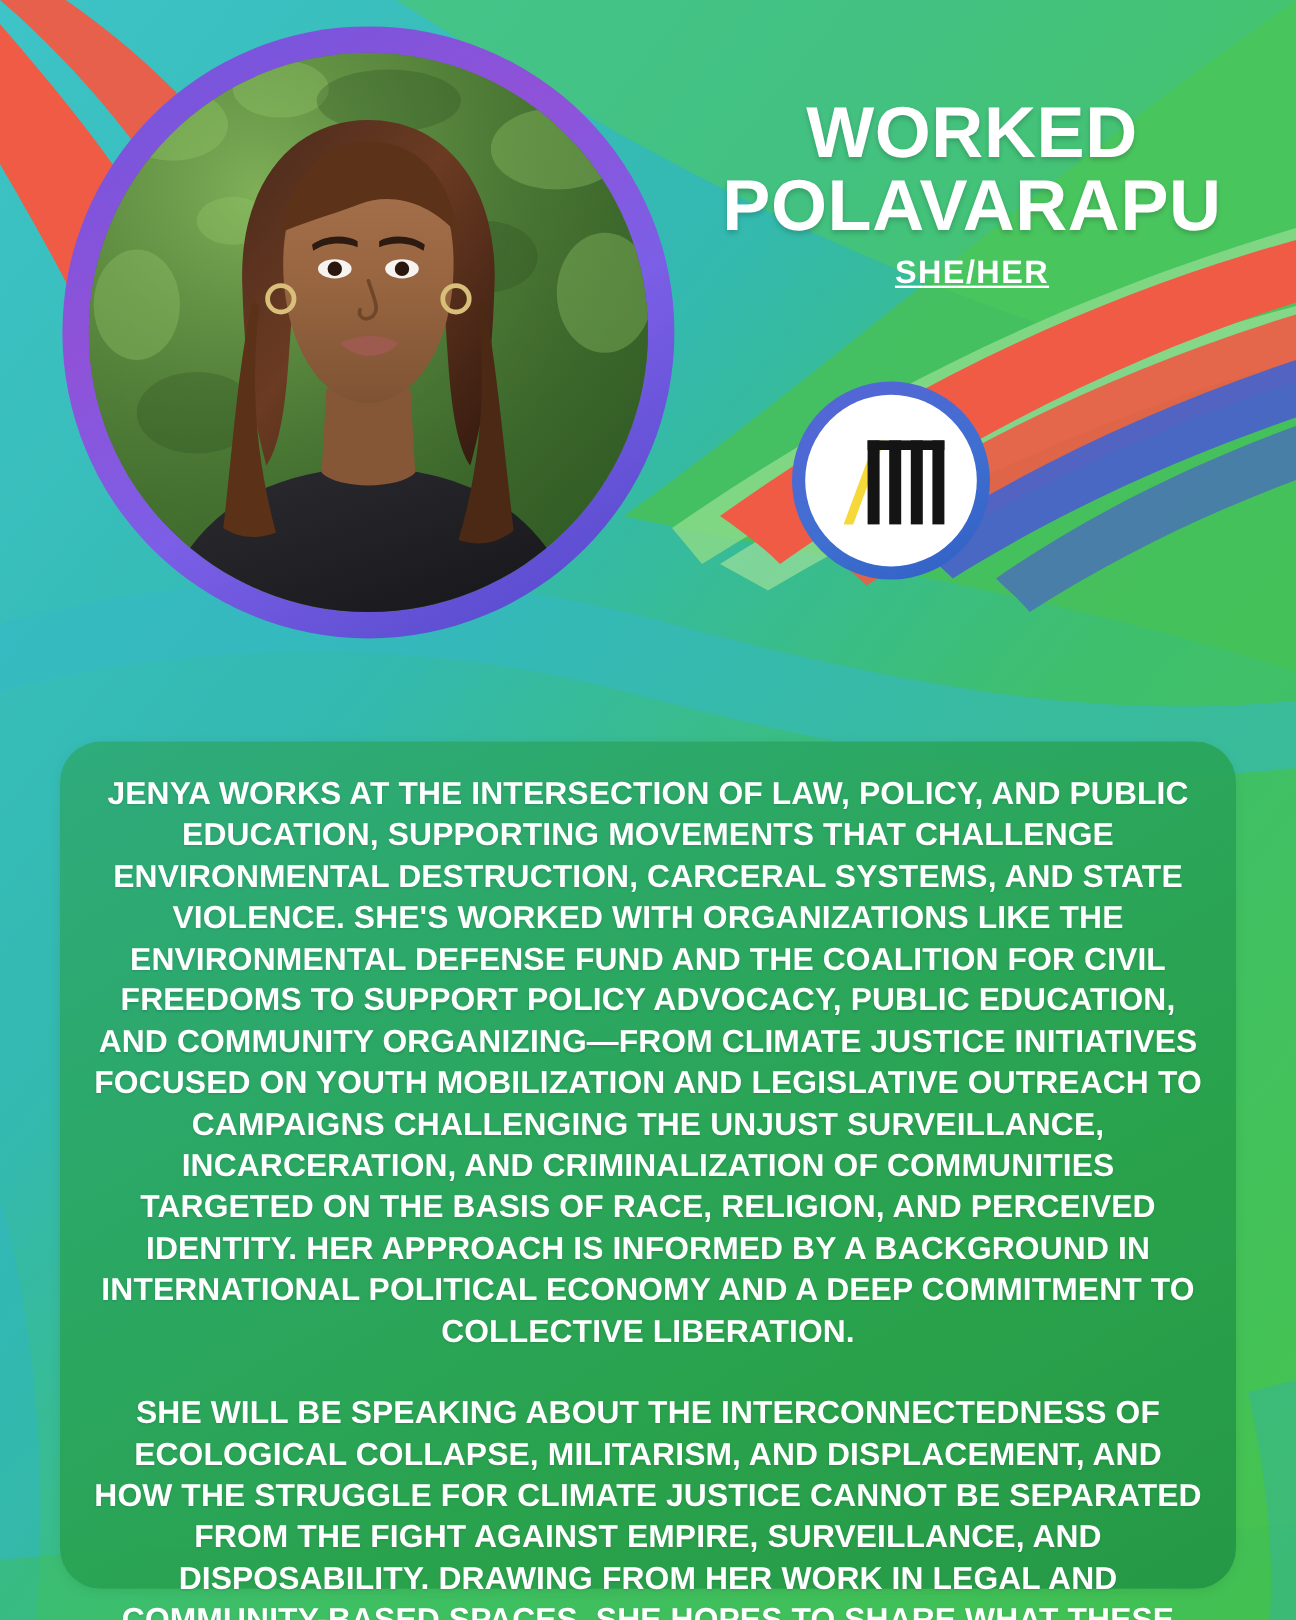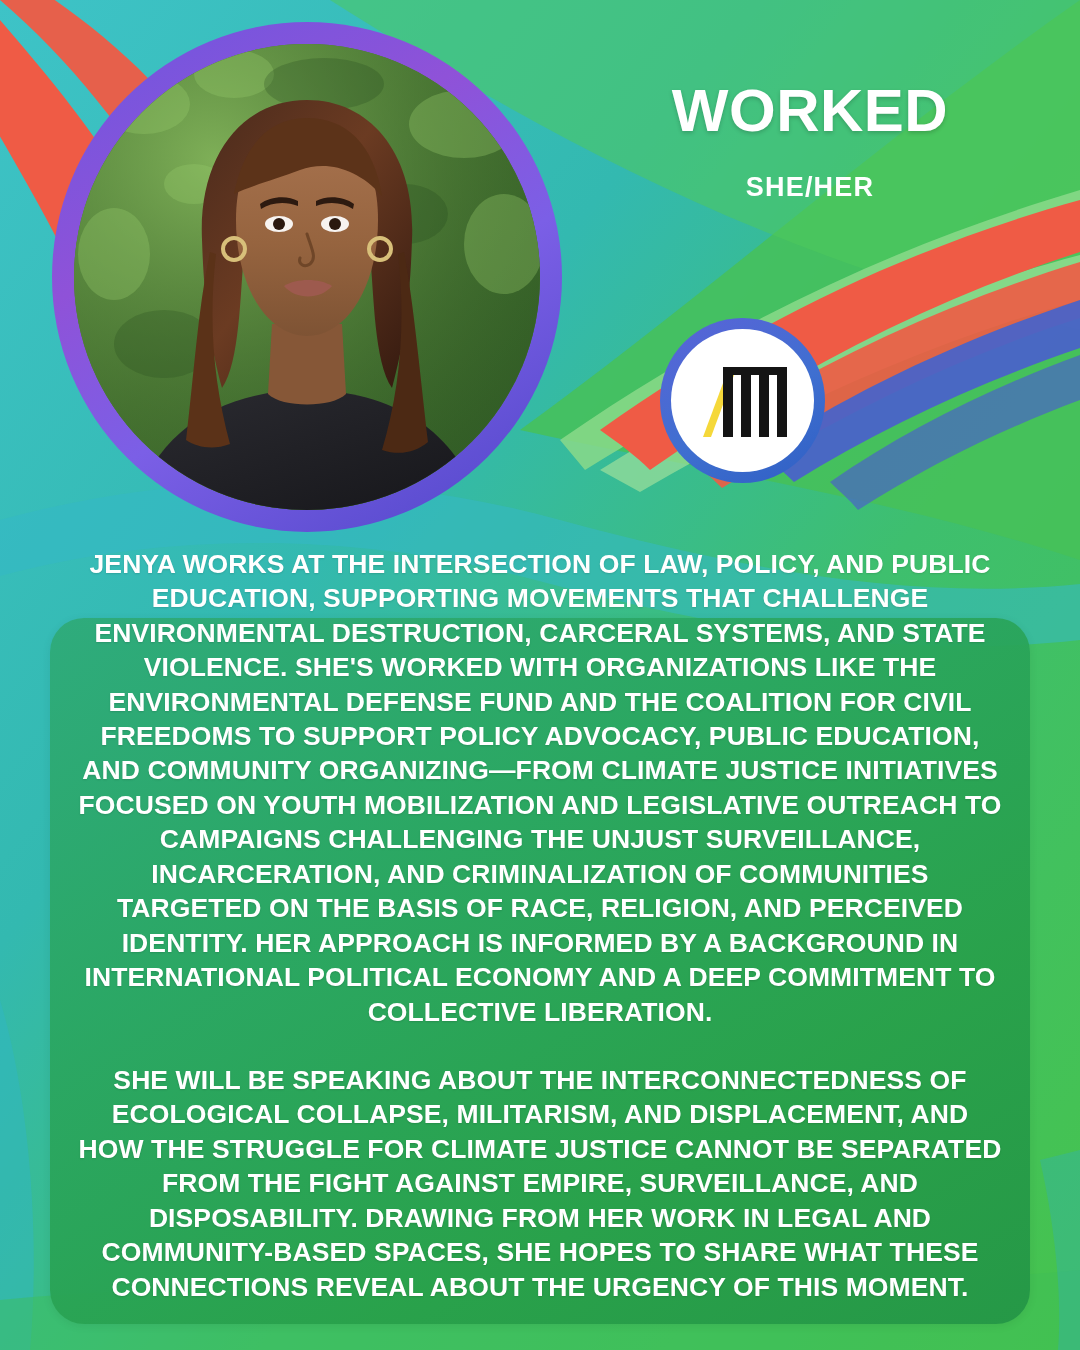--- a/index.html
+++ b/index.html
@@ -66,24 +66,25 @@
   .name-line {
     font-size: 60px;
     line-height: 1.02;
     font-weight: 800;
     letter-spacing: 0.5px;
     text-shadow: 0 2px 4px rgba(0,0,0,.18);
   }
   .name-line.second { font-size: 60px; }
 
   .pronouns {
-    margin-top: 31px;
+    margin-top: 10px;
     font-size: 27px;
     font-weight: 800;
     letter-spacing: 1.2px;
+    text-decoration: underline;
   }
 
   .logo-badge {
     position: absolute;
     left: 660px;
     top: 318px;
     width: 165px;
     height: 165px;
     border-radius: 50%;
     background: linear-gradient(150deg, #5b63d8 0%, #3f6fd0 55%, #2f5fc4 100%);
@@ -105,21 +106,21 @@
     position: absolute;
     left: 50px;
     top: 618px;
     width: 980px;
     height: 706px;
     border-radius: 34px;
     background: linear-gradient(150deg, rgba(46,170,120,.92) 0%, rgba(42,166,96,.94) 35%, rgba(40,160,74,.95) 70%, rgba(36,150,70,.95) 100%);
     padding: 26px 26px 20px 26px;
     display: flex;
     flex-direction: column;
-    justify-content: flex-end;
+    justify-content: space-between;
     box-shadow: 0 2px 10px rgba(0,0,0,.07);
   }
 
   .bio-par {
     color: #ffffff;
     font-size: 26.5px;
     line-height: 1.3;
     font-weight: 800;
     text-align: center;
     letter-spacing: 0.1px;
@@ -245,20 +246,21 @@
         <circle cx="306" cy="205" r="11" fill="none" stroke="#d8c07a" stroke-width="4"></circle>
 
         <path d="M142,210 C134,280 140,340 156,400 C140,406 124,404 112,396 C120,330 124,264 136,208 Z" fill="#5b3218"></path>
         <path d="M324,210 C332,280 326,346 308,406 C326,412 342,408 354,398 C346,330 340,262 330,208 Z" fill="#4c2914"></path>
       </svg>
     </div>
   </div>
 
   <div class="name-block">
     <div class="name-line">WORKED</div>
+    <div class="name-line second">POLAVARAPU</div>
     <div class="pronouns">SHE/HER</div>
   </div>
 
   <div class="logo-badge">
     <div class="logo-inner">
       <svg width="108" height="100" viewBox="0 0 108 100">
         <path d="M14,86 L40,16 L48,16 L22,86 Z" fill="#f5d83a"></path>
         <rect x="34" y="16" width="10" height="70" fill="#141414"></rect>
         <rect x="52" y="16" width="10" height="70" fill="#141414"></rect>
         <rect x="70" y="16" width="10" height="70" fill="#141414"></rect>

